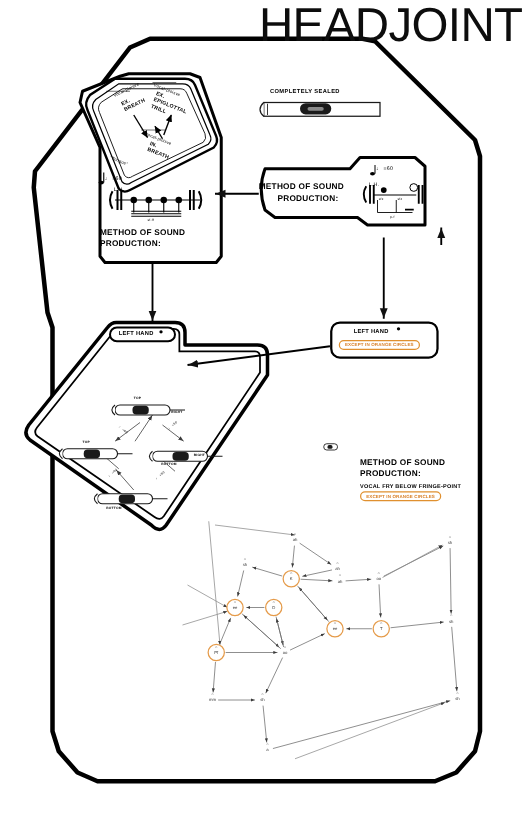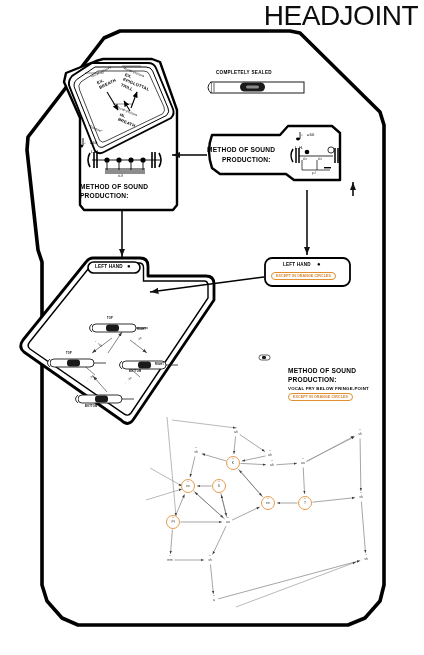--- a/index.html
+++ b/index.html
@@ -8,21 +8,21 @@
     width:424px;height:655px;overflow:hidden;position:relative;
     font-family:"Liberation Sans", sans-serif;
     color:#000;
   }
   #root{position:absolute;left:0;top:0;width:424px;height:655px;}
   svg.layer{position:absolute;left:0;top:0;width:424px;height:655px;}
 
   .title{
     position:absolute; right:6px; top:2px;
     font-family:"Liberation Sans", sans-serif;
-    font-size:28px; font-weight:400; letter-spacing:-0.5px;
+    font-size:38px; font-weight:400; letter-spacing:-0.5px;
     line-height:1; color:#0d0d0d;
     white-space:nowrap;
   }
 
   .lbl{
     position:absolute;
     font-family:"Liberation Sans", sans-serif;
     color:#000; white-space:nowrap;
     letter-spacing:0.2px;
   }

